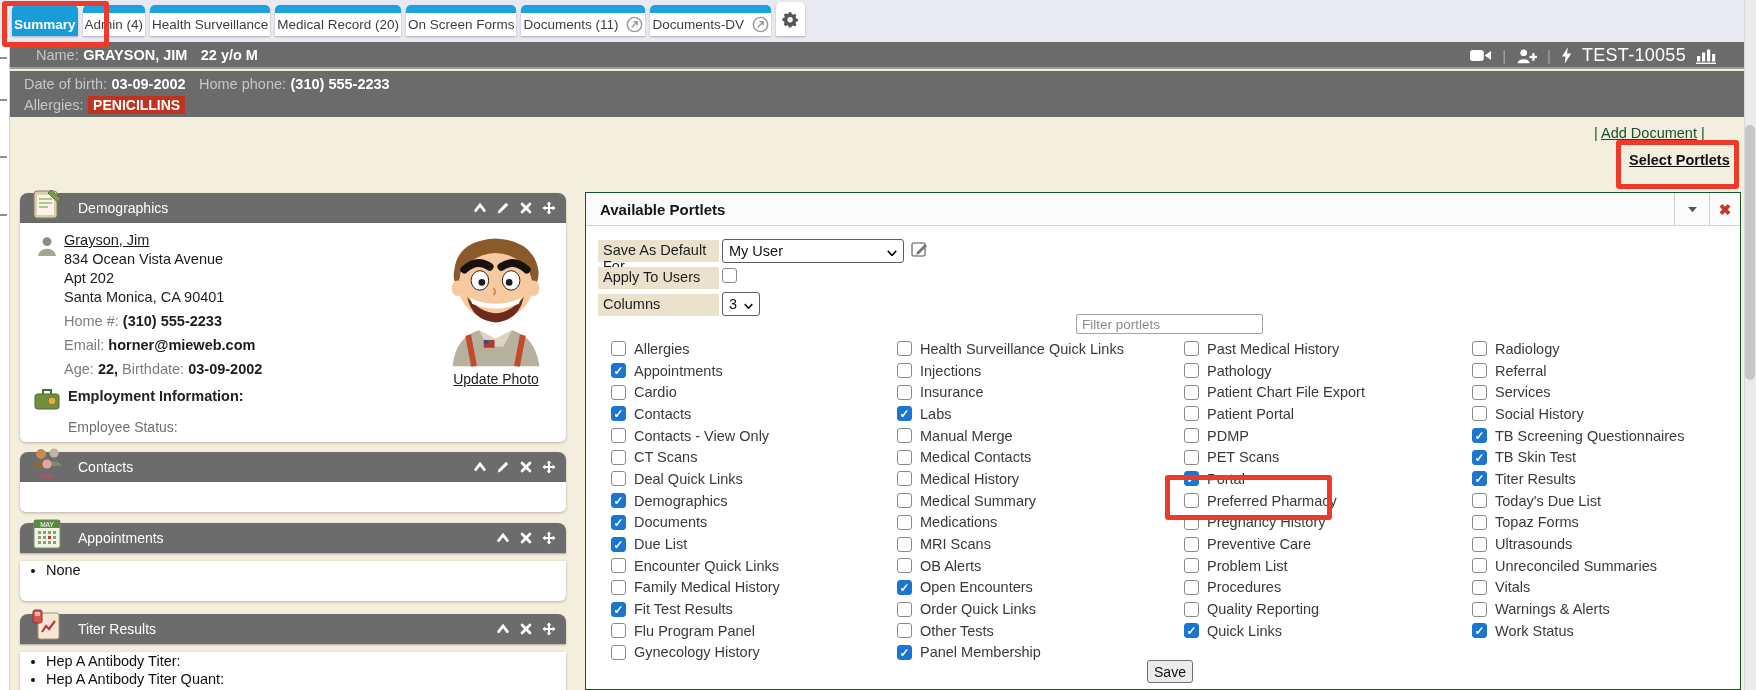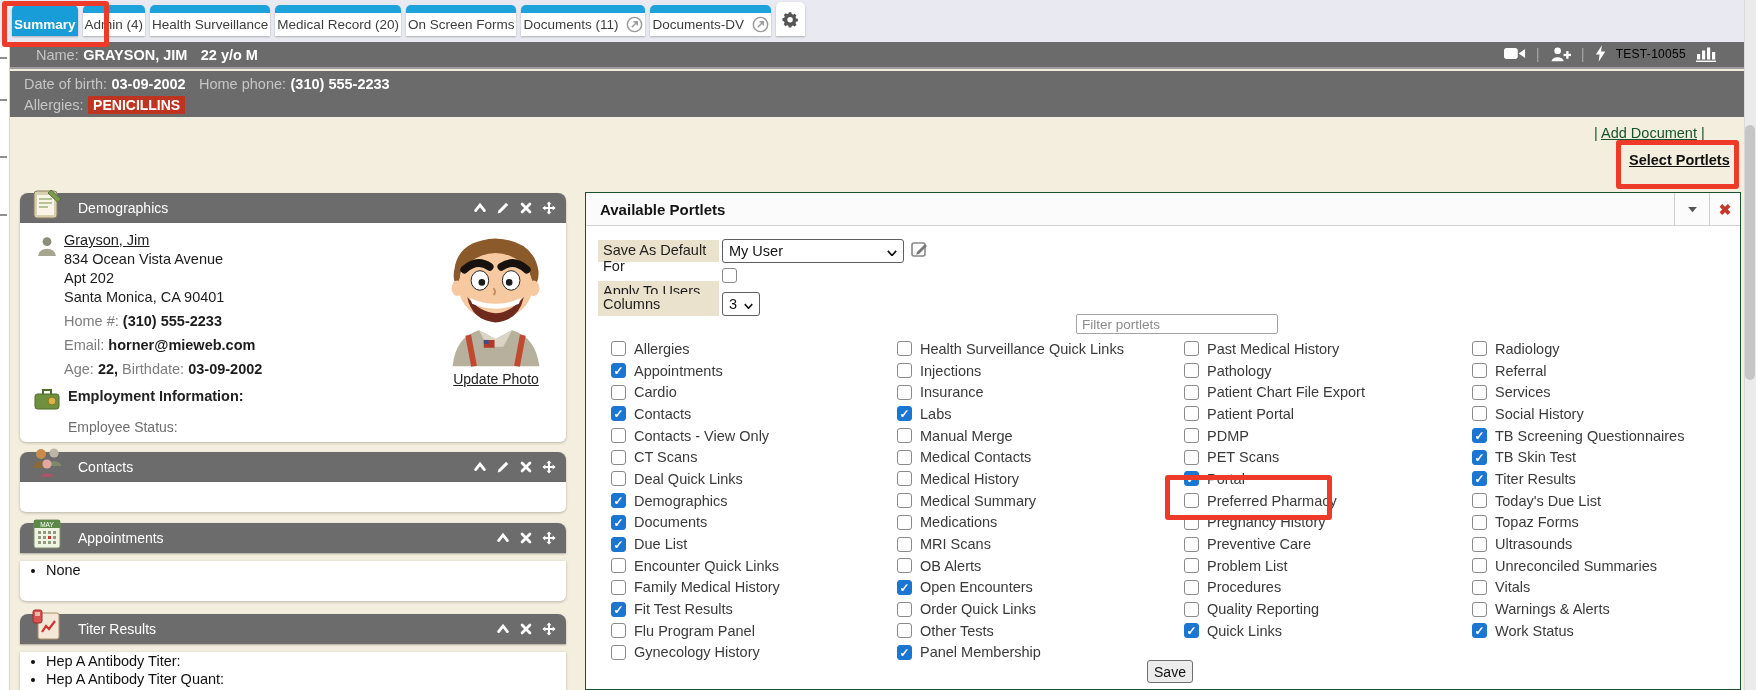--- a/index.html
+++ b/index.html
@@ -26,21 +26,21 @@
   #band2 { position:absolute; left:10px; top:71px; width:1734px; height:46px; background:#6b6b6b; }
   .hlabel { color:#c6c6c6; font-size:14.5px; }
   .hval   { color:#fff; font-size:14.5px; font-weight:bold; }
   #name-row { position:absolute; left:26px; top:4px; white-space:nowrap; }
   #dob-row  { position:absolute; left:14px; top:4px; white-space:nowrap; }
   #alg-row  { position:absolute; left:14px; top:25px; white-space:nowrap; }
   #allergy-badge { background:#bf3421; color:#fff; font-weight:bold; padding:1px 5px; font-size:14px; }
   #head-icons { position:absolute; right:28px; top:3px; display:flex; align-items:center; gap:10px; color:#fff; }
   #head-icons .sep { color:#a5a5a5; font-size:15px; }
   #head-icons svg { display:block; }
-  #chart-id { color:#000000; font-size:12px; letter-spacing:.3px;text-align:center; }
+  #chart-id { color:#ffffff; font-size:18px; letter-spacing:.3px;text-align:center; }
 
   
   #scroll-track { position:absolute; right:0; top:0; width:12px; height:690px; background:#ebebeb; border-left:1px solid #d9d9d9; }
   #scroll-thumb { position:absolute; right:1px; top:125px; width:10px; height:255px; background:#c6c6c6; border-radius:5px; }
 
   
   #add-document { position:absolute; left:1594px; top:125px; font-size:14.5px; font-weight:normal; color:#14532d; white-space:nowrap; }
   #add-document u { cursor:pointer; }
   #select-portlets { position:absolute; left:1629px; top:152px; font-size:14.5px; font-weight:bold; color:#111; text-decoration:underline; cursor:pointer; }
 
@@ -81,21 +81,21 @@
   #dlg-collapse { right:31px; width:35px; color:#555; }
   #dlg-close { right:0; width:31px; color:#c2392c; font-weight:bold; font-size:15px; }
 
   .frm-label { position:absolute; left:12px; width:121px; height:22px; background:#eae2cc; font-size:14.5px; color:#1d1d1d; padding:2px 0 0 5px; }
   .selbox { position:absolute; height:24px; border:1px solid #5f5f5f; border-radius:3px; background:#fff; font-size:14.5px; color:#111;
             display:flex; align-items:center; padding:0 6px; cursor:pointer; }
   .selbox .caret { margin-left:auto; color:#222; }
   .cb { width:15px; height:15px; border:1.5px solid #8a8a8a; border-radius:3px; background:#fff; flex:0 0 auto; cursor:pointer; }
   .cb.on { background:#1b76d2; border-color:#1b76d2; color:#fff; font-size:12px; font-weight:bold; text-align:center; line-height:15px; }
   #apply-cb { position:absolute; left:136px; top:75px; }
-  #filter-input { position:absolute; left:490px; top:121px; width:202px; height:20px; border:1px solid #a3a3a3; border-radius:2px; font-size:13.5px; color:#0f172a; padding:0 5px; font-family:"Liberation Sans",sans-serif; }
+  #filter-input { position:absolute; left:490px; top:121px; width:187px; height:20px; border:1px solid #a3a3a3; border-radius:2px; font-size:13.5px; color:#0f172a; padding:0 5px; font-family:"Liberation Sans",sans-serif; }
   #filter-input::placeholder { color:#8b8b8b; }
   #pencil-sq { position:absolute; left:325px; top:47px; width:18px; height:18px; cursor:pointer; }
 
   .gcol { position:absolute; top:145px; width:283px; }
   .grow { height:21.7px; display:flex; align-items:center; gap:8px; }
   .grow .lbl { font-size:14.5px; color:#3a3a3a; white-space:nowrap; }
 
   #save-btn { position:absolute; left:561px; top:467px; width:46px; height:23px; background:#ececec; border:1px solid #707070; border-radius:3px;
               font-size:14px; color:#111; font-family:"Liberation Sans",sans-serif; cursor:pointer; }
 
@@ -454,21 +454,21 @@
       <span>My User</span>
       <span class="caret"><svg width="10" height="6" viewBox="0 0 12 7">
             <path d="M1 1 L6 6.5 L11 1" stroke="#111" stroke-width="2" fill="none"></path>
           </svg></span>
     </div>
     <svg id="pencil-sq" viewBox="0 0 18 18">
         <rect x="1" y="3" width="13" height="13" rx="2" fill="none" stroke="#888" stroke-width="1.6"></rect>
         <path d="M6 12 l8-8 2 2 -8 8 -2.8.8 Z" fill="#777"></path>
       </svg>
 
-    <div class="frm-label" style="top:88px">Apply To Users</div>
+    <div class="frm-label" style="top:74px">Apply To Users</div>
     <div class="cb" id="apply-cb"></div>
 
     <div class="frm-label" style="top:101px">Columns</div>
     <div class="selbox" style="left:136px; top:99px; width:38px;">
       <span>3</span>
       <span class="caret"><svg width="9" height="6" viewBox="0 0 12 7">
             <path d="M1 1 L6 6.5 L11 1" stroke="#111" stroke-width="2" fill="none"></path>
           </svg></span>
     </div>
 

